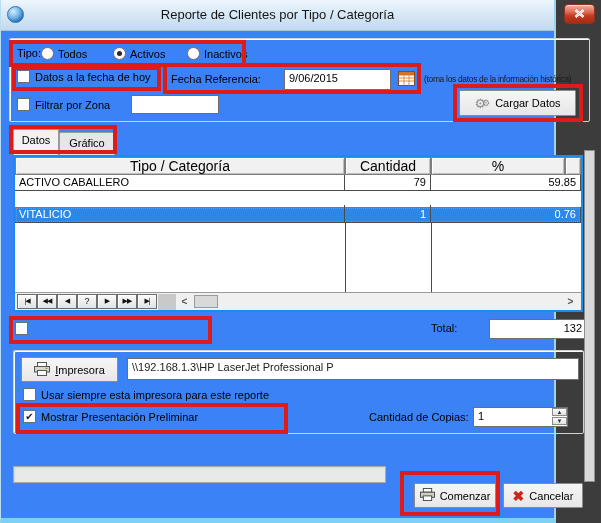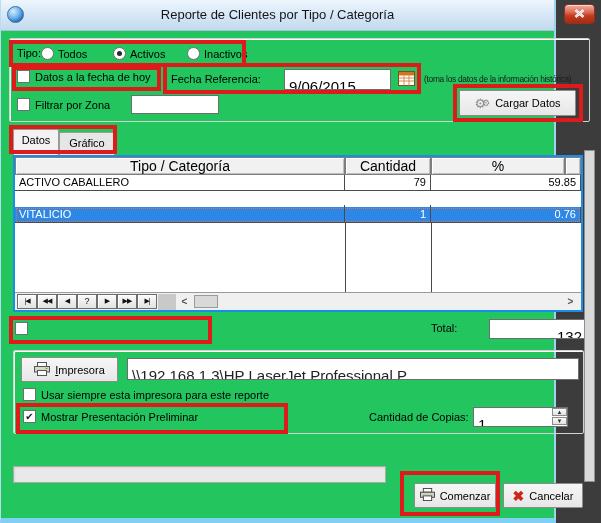--- a/index.html
+++ b/index.html
@@ -4,21 +4,21 @@
 <style>
   html,body { margin:0; padding:0; }
   body {
     width:601px; height:523px; position:relative; overflow:hidden;
     background:#3c3c3c;
     font-family:"Liberation Sans", sans-serif; font-size:11px; color:#000;
   }
   .abs { position:absolute; box-sizing:border-box; }
 
   
-  .window { left:0; top:0; width:556px; height:523px; background:#22c55e;
+  .window { left:0; top:0; width:556px; height:523px; background:#3b82f6;
     border-left:1px solid #b9ddf0; border-right:2px solid #9cd3ee; border-bottom:5px solid #7ed1f2; }
   .titlebar { left:0; top:0; width:100%; height:31px;
     background:linear-gradient(180deg,#eef6fd 0%,#d9e9f7 45%,#c2d9ee 100%);
     border-bottom:1px solid #a9c4da; }
   .title { left:0; right:0; top:7px; text-align:center; font-size:13px; color:#151515; }
   .app-icon { left:6px; top:6px; width:17px; height:17px; border-radius:50%;
     background:radial-gradient(circle at 35% 30%, #d6eeff 0%, #6fb3e8 45%, #2a72bd 75%, #174f8e 100%);
     border:1px solid #3a6ea5; }
   .close-btn { left:563px; top:4px; width:31px; height:20px; border-radius:4px;
     background:linear-gradient(180deg,#f0b2a4 0%,#dd6a52 40%,#c13a20 60%,#a82b12 100%);
@@ -26,21 +26,21 @@
     display:flex; align-items:center; justify-content:center; cursor:pointer; }
 
   
   .groupbox { border:1px solid #d2d2d2; box-shadow:inset 1px 1px 0 #fbfbfb; border-radius:2px; }
   .lbl { position:absolute; white-space:nowrap; }
   .checkbox { width:13px; height:13px; background:#fff; border:1px solid #6f6f6f;
     text-align:center; line-height:11px; font-size:10px; color:#1a1a1a; }
   .radio { width:13px; height:13px; background:#fff; border:1px solid #6f6f6f; border-radius:50%; }
   .radio.checked::after { content:""; position:absolute; left:3px; top:3px; width:5px; height:5px;
     border-radius:50%; background:#2b2b2b; }
-  .field { background:#fff; border:1px solid #6e6e6e; padding:8px 4px; font-size:15px;
+  .field { background:#fff; border:1px solid #6e6e6e; padding:2px 4px; font-size:11px;
     white-space:nowrap; overflow:hidden; }
   .btn { background:linear-gradient(180deg,#f6f6f6,#e7e7e7); border:1px solid #8b8b8b;
     display:flex; align-items:center; justify-content:center; gap:5px; font-size:11px;
     border-radius:1px; cursor:pointer; }
 
   
   .tab { border:1px solid #9a9a9a; border-bottom:none; background:#e6e6e6;
     text-align:center; border-radius:2px 2px 0 0; padding-top:4px; }
   .tab.active { background:#f2f2f2; z-index:2; }
 

